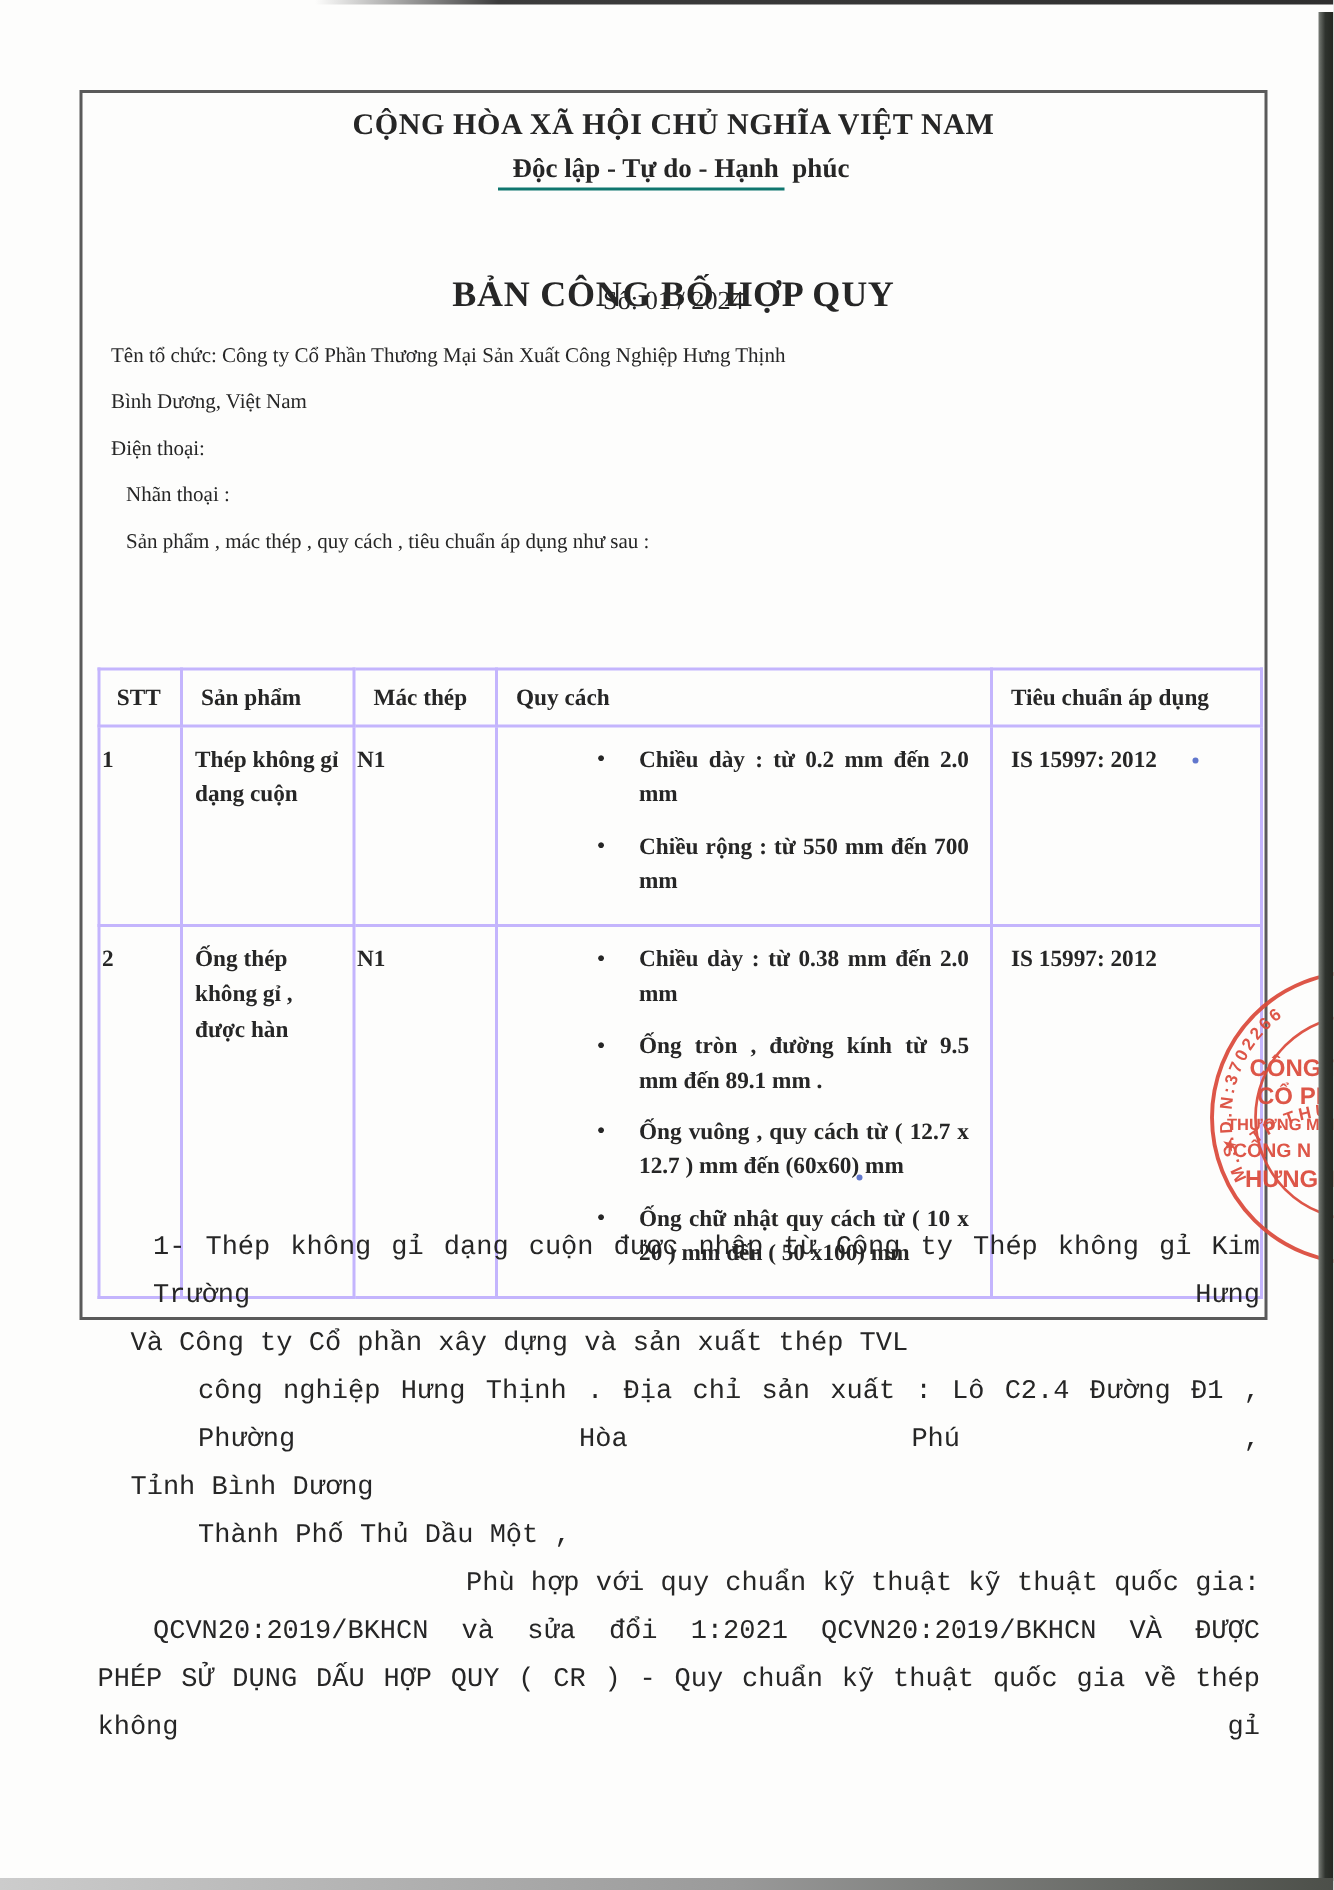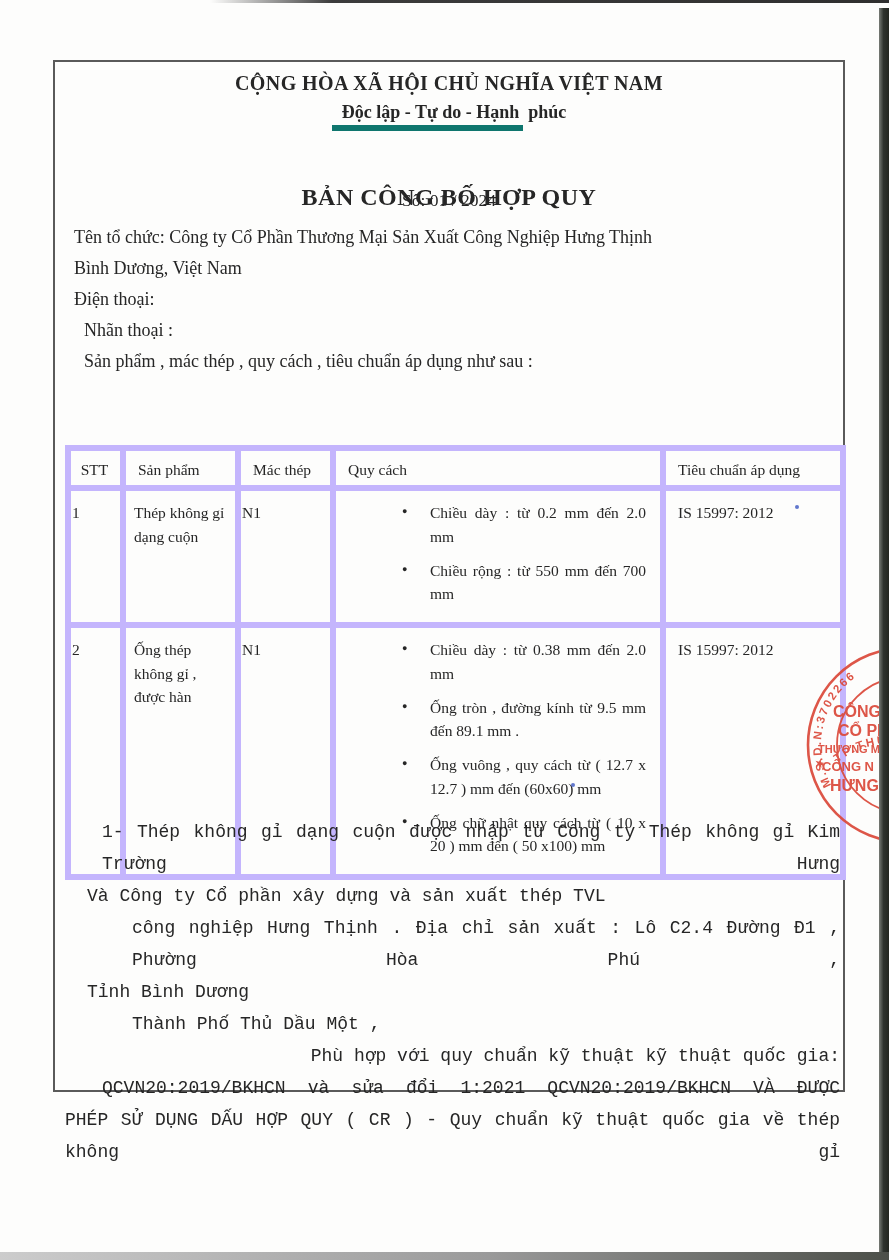--- a/index.html
+++ b/index.html
@@ -14,44 +14,44 @@
     background:linear-gradient(to right,rgba(60,60,60,0),#3c3c3c 18%,#2f2f2f);z-index:6;}
   .scan-right-strip{position:absolute;left:879px;top:8px;width:10px;height:1246px;
     background:linear-gradient(to right,#787c76,#2f332e 45%,#232620);z-index:6;}
   .scan-bottom-strip{position:absolute;left:0;top:1252px;width:889px;height:8px;
     background:linear-gradient(to right,#cccccc,#9a9a9a 55%,#4c4f49);z-index:6;}
   .ink-speck{position:absolute;border-radius:50%;background:#3a55c0;opacity:.8;z-index:4;}
   .speck-1{left:795px;top:505px;width:4px;height:4px;}
   .speck-2{left:571px;top:783px;width:4px;height:4px;}
 
   
-  .frame{position:absolute;left:53px;top:60px;width:792px;height:1032px;
+  .frame{position:absolute;left:53px;top:60px;width:792px;height:820px;
     border:2px solid #5a5a5a;box-sizing:border-box;z-index:1;}
 
   .nat-line1{position:absolute;left:0;right:0;top:10px;text-align:center;
     font-weight:bold;font-size:20px;letter-spacing:.4px;}
   .motto{position:absolute;left:0;right:0;top:40px;text-align:center;
     font-weight:bold;font-size:18px;}
-  .motto .u{display:inline-block;border-bottom:6px solid #0f766e;padding:0 4px 2px 10px;}
+  .motto .u{display:inline-block;border-bottom:2px solid #0f766e;padding:0 4px 2px 10px;}
   .motto .tail{margin-left:5px;}
   .doc-title{position:absolute;left:0;right:0;top:86px;text-align:center;
     font-weight:bold;font-size:24px;letter-spacing:.5px;margin-top:36px;}
   .doc-number{position:absolute;left:0;right:0;top:128px;text-align:center;font-size:17.5px;}
 
-  .org{position:absolute;left:19px;top:160px;width:716px;font-size:18px;line-height:31px;}
+  .org{position:absolute;left:19px;top:160px;width:716px;font-size:14px;line-height:31px;}
   .org .line{white-space:nowrap;}
   .org .stretch{white-space:normal;text-align:justify;text-align-last:justify;}
   .org .ind{padding-left:10px;}
   .org .prod-val{font-weight:bold;margin-left:6px;letter-spacing:.3px;}
 
   
   table.spec{position:absolute;left:10px;top:383px;width:775px;
     border-collapse:collapse;table-layout:fixed;font-size:15.5px;line-height:1.5;}
-  table.spec th,table.spec td{border:6px solid #c4b5fd;vertical-align:top;
-    font-weight:400;text-align:left;box-sizing:border-box;}
+  table.spec th,table.spec td{border:2px solid #c4b5fd;vertical-align:top;
+    font-weight:700;text-align:left;box-sizing:border-box;}
   table.spec thead tr{height:38px;}
   table.spec th{padding:7px 6px 4px 12px;}
   table.spec th.c-stt{text-align:center;padding-left:4px;}
   td.c-stt{text-align:center;padding-top:10px;}
   td.c-prod{padding:10px 8px;text-align:justify;}
   td.c-grade{text-align:center;padding-top:10px;}
   td.c-spec{padding:6px 14px 6px 12px;}
   td.c-std{padding:10px 6px 6px 12px;}
   td.c-spec ul{list-style:none;margin:4px 0 0 52px;padding:0;}
   td.c-spec li{position:relative;padding-left:30px;margin-bottom:11px;text-align:justify;}

